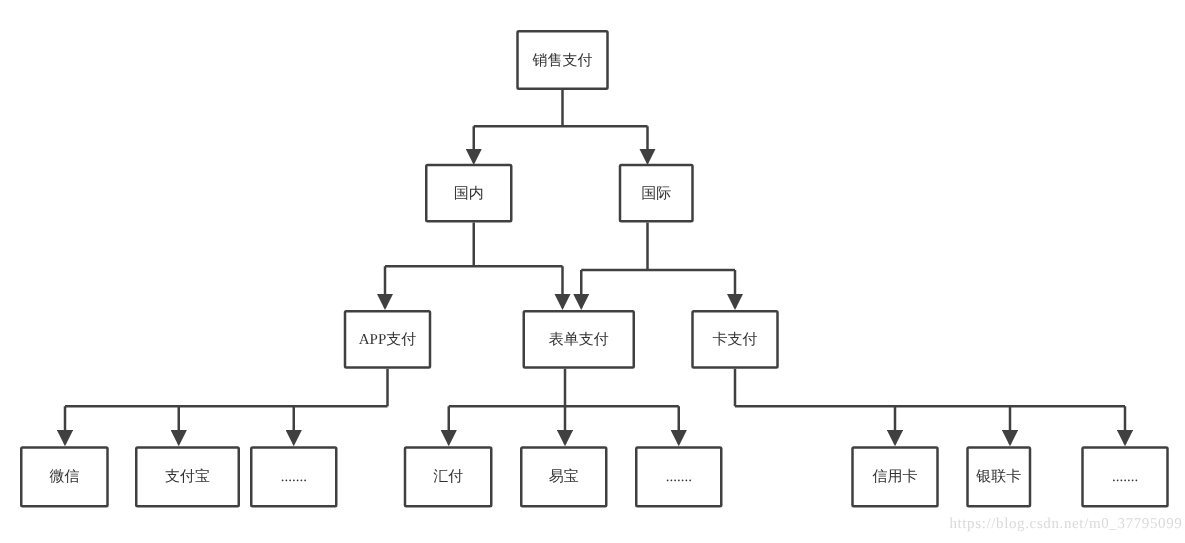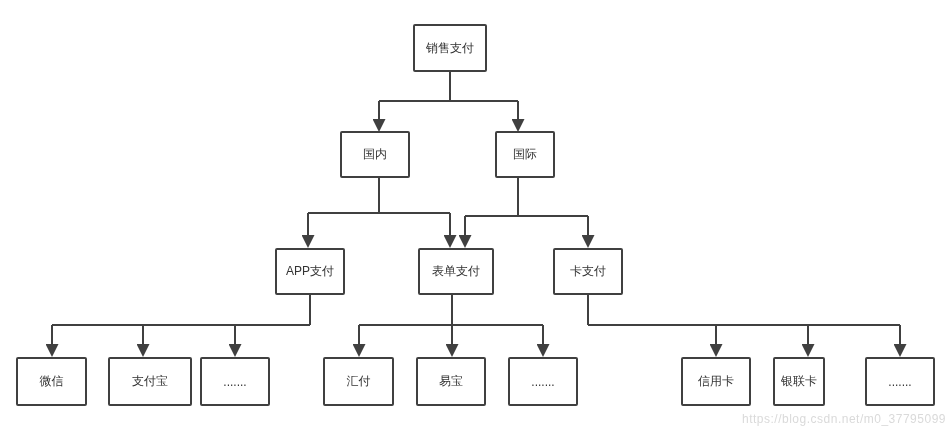--- a/index.html
+++ b/index.html
@@ -5,21 +5,21 @@
   html, body {
     margin: 0;
     padding: 0;
     background: #ffffff;
   }
   #stage {
     position: relative;
     width: 948px;
     height: 434px;
     background: var(--background, #ffffff);
-    font-family: Liberation Sans, sans-serif;
+    font-family: Liberation Serif, serif;
     overflow: hidden;
   }
   #connectors {
     position: absolute;
     left: 0;
     top: 0;
     width: 948px;
     height: 434px;
   }
   #connectors path.line {
@@ -105,21 +105,21 @@
       <path class="line" d="M900 325 V355" marker-end="url(#arrowhead)"></path>
     </g>
   </svg>
 
   <div class="node" style="left:413px; top:24px;  width:74px; height:48px">销售支付</div>
 
   <div class="node" style="left:340px; top:131px; width:70px; height:47px">国内</div>
   <div class="node" style="left:495px; top:131px; width:60px; height:47px">国际</div>
 
   <div class="node" style="left:275px; top:248px; width:70px; height:47px">APP支付</div>
-  <div class="node" style="left:418px; top:248px; width:76px; height:47px">表单支付</div>
+  <div class="node" style="left:418px; top:248px; width:90px; height:47px">表单支付</div>
   <div class="node" style="left:553px; top:248px; width:70px; height:47px">卡支付</div>
 
   <div class="node" style="left:16px;  top:357px; width:71px; height:49px">微信</div>
   <div class="node" style="left:108px; top:357px; width:84px; height:49px">支付宝</div>
   <div class="node" style="left:200px; top:357px; width:70px; height:49px">.......</div>
 
   <div class="node" style="left:323px; top:357px; width:71px; height:49px">汇付</div>
   <div class="node" style="left:416px; top:357px; width:70px; height:49px">易宝</div>
   <div class="node" style="left:508px; top:357px; width:70px; height:49px">.......</div>
 

